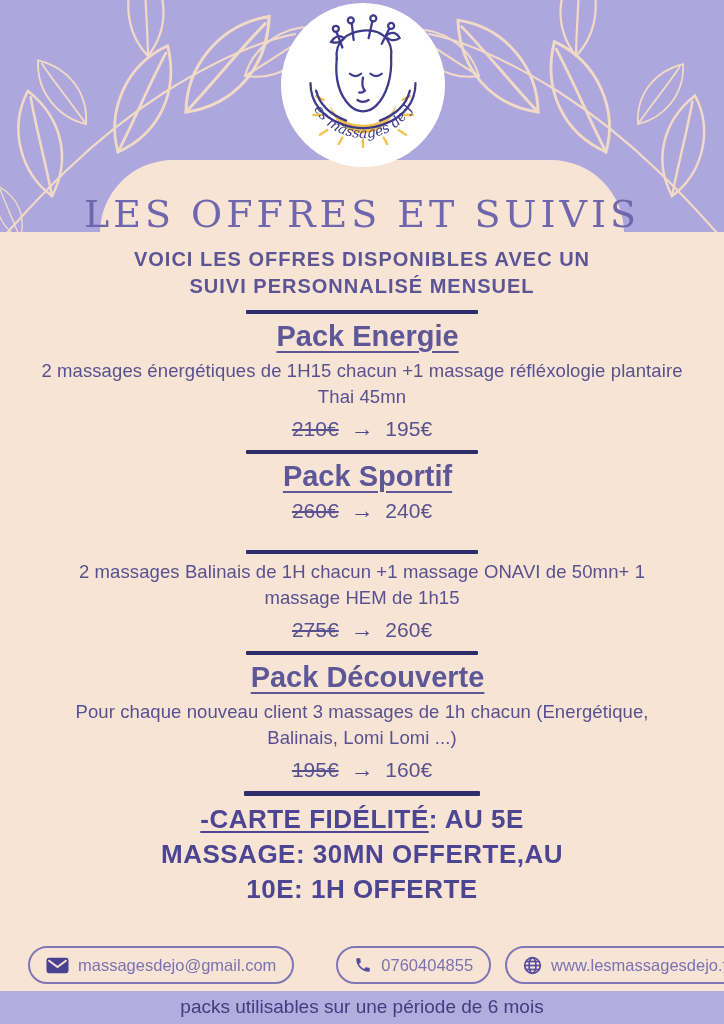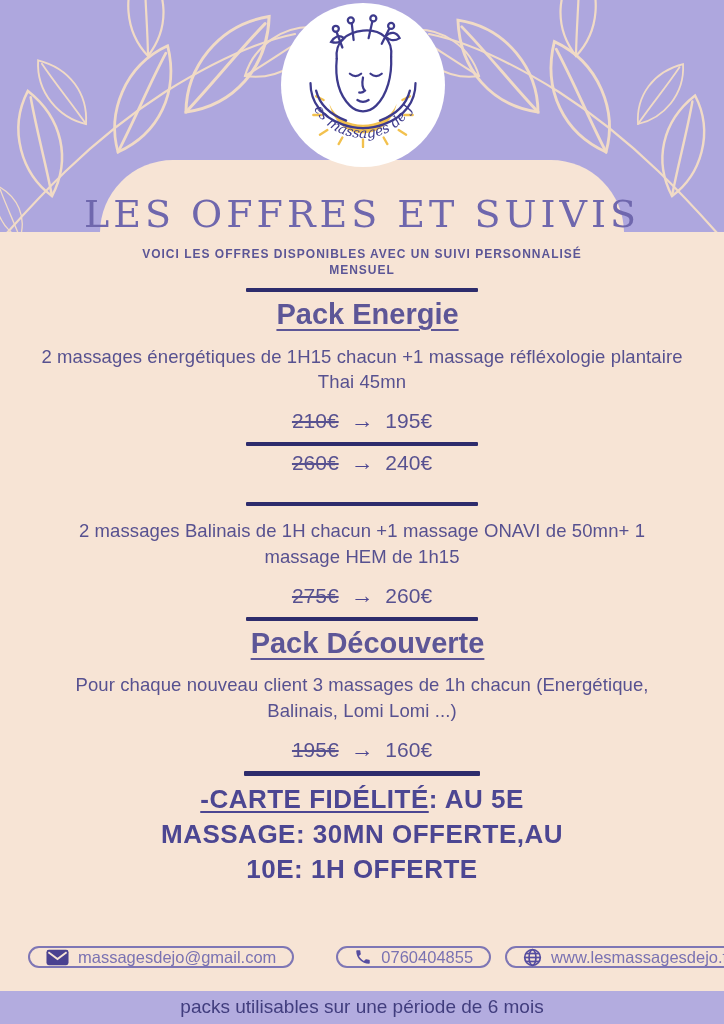--- a/index.html
+++ b/index.html
@@ -30,31 +30,31 @@
     text-align:center;
     font-family:"DejaVu Serif", serif; 
     font-size:38px; letter-spacing:4px; color:#6f67ad; font-weight:500;
     white-space:nowrap;
     margin-top:24px;
   }
   
   .content { position:absolute; top:240px; left:0; width:724px; text-align:center; }
   .subtitle {
     margin:6px auto 10px; max-width:470px;
-    font-size:12px; line-height:1.34; letter-spacing:1px;
+    font-size:20px; line-height:1.34; letter-spacing:1px;
     color:#5b5596; font-weight:600;
   }
   .divider { width:232px; height:4px; background:#2e2c6c; margin:6px auto 0; border-radius:1px; }
   .pack-name {
     margin:6px 0 4px; font-size:29px; line-height:1.15; font-weight:600;
     color:#5d5697;
     text-decoration:underline; text-decoration-thickness:2px; text-underline-offset:5px;padding-left:11px;
   }
   .pack-desc {
-    margin:12px auto; font-size:18.5px; line-height:1.4; color:#575190; letter-spacing:0.1px;
+    margin:5px auto; font-size:18.5px; line-height:1.4; color:#575190; letter-spacing:0.1px;
   }
   .pack-price { margin:3px 0 8px; font-size:21px; color:#575190; }
   .pack-price .old { text-decoration:line-through; }
   .pack-price .arrow { font-size:23px; padding:0 6px; color:#4c4692; }
   section.pack:nth-child(1) .pack-desc { max-width:650px; }
   section.pack:nth-child(2) .pack-desc { max-width:706px; }
   section.pack:nth-child(3) .divider   { margin-top:26px; }
   section.pack:nth-child(3) .pack-desc { max-width:620px; }
   section.pack:nth-child(4) .pack-desc { max-width:645px; }
   .final-divider { margin-bottom:6px; width:236px; height:5px; }
@@ -64,21 +64,21 @@
     color:#4c4692; font-weight:600;
   }
   .loyalty .lbl { text-decoration:underline; text-underline-offset:3px; }
   
   .pill-row {
     position:absolute; top:946px; left:0; width:724px;
     display:flex; align-items:center; padding-left:28px; box-sizing:border-box;
   }
   .pill {
     display:inline-flex; align-items:center; gap:9px;
-    height:22px; padding:0 16px; box-sizing:border-box;
+    height:38px; padding:0 16px; box-sizing:border-box;
     border:2px solid #7e76b5; border-radius:19px;
     color:#7a72b2; font-size:16.5px; background:transparent; cursor:pointer;
     white-space:nowrap;
   }
   .pill-email { margin-right:42px; }
   .pill-phone { margin-right:14px; }
   .pill svg { flex:none; }
   
   .bottom-bar {
     position:absolute; bottom:0; left:0; width:724px; height:33px;
@@ -184,20 +184,21 @@
     <p class="pack-desc">2 massages énergétiques de 1H15 chacun +1 massage réfléxologie plantaire Thai 45mn</p>
     <p class="pack-price">
       <span class="old">210€</span>
       <span class="arrow">→</span>
       <span class="new">195€</span>
     </p>
   </section>
 
   <section class="pack">
     <div class="divider"></div>
+    <h2 class="pack-name">Pack Sportif</h2>
     <p class="pack-price">
       <span class="old">260€</span>
       <span class="arrow">→</span>
       <span class="new">240€</span>
     </p>
   </section>
 
   <section class="pack">
     <div class="divider"></div>
     <p class="pack-desc">2 massages Balinais  de 1H chacun +1 massage ONAVI de 50mn+ 1 massage HEM de 1h15</p>

